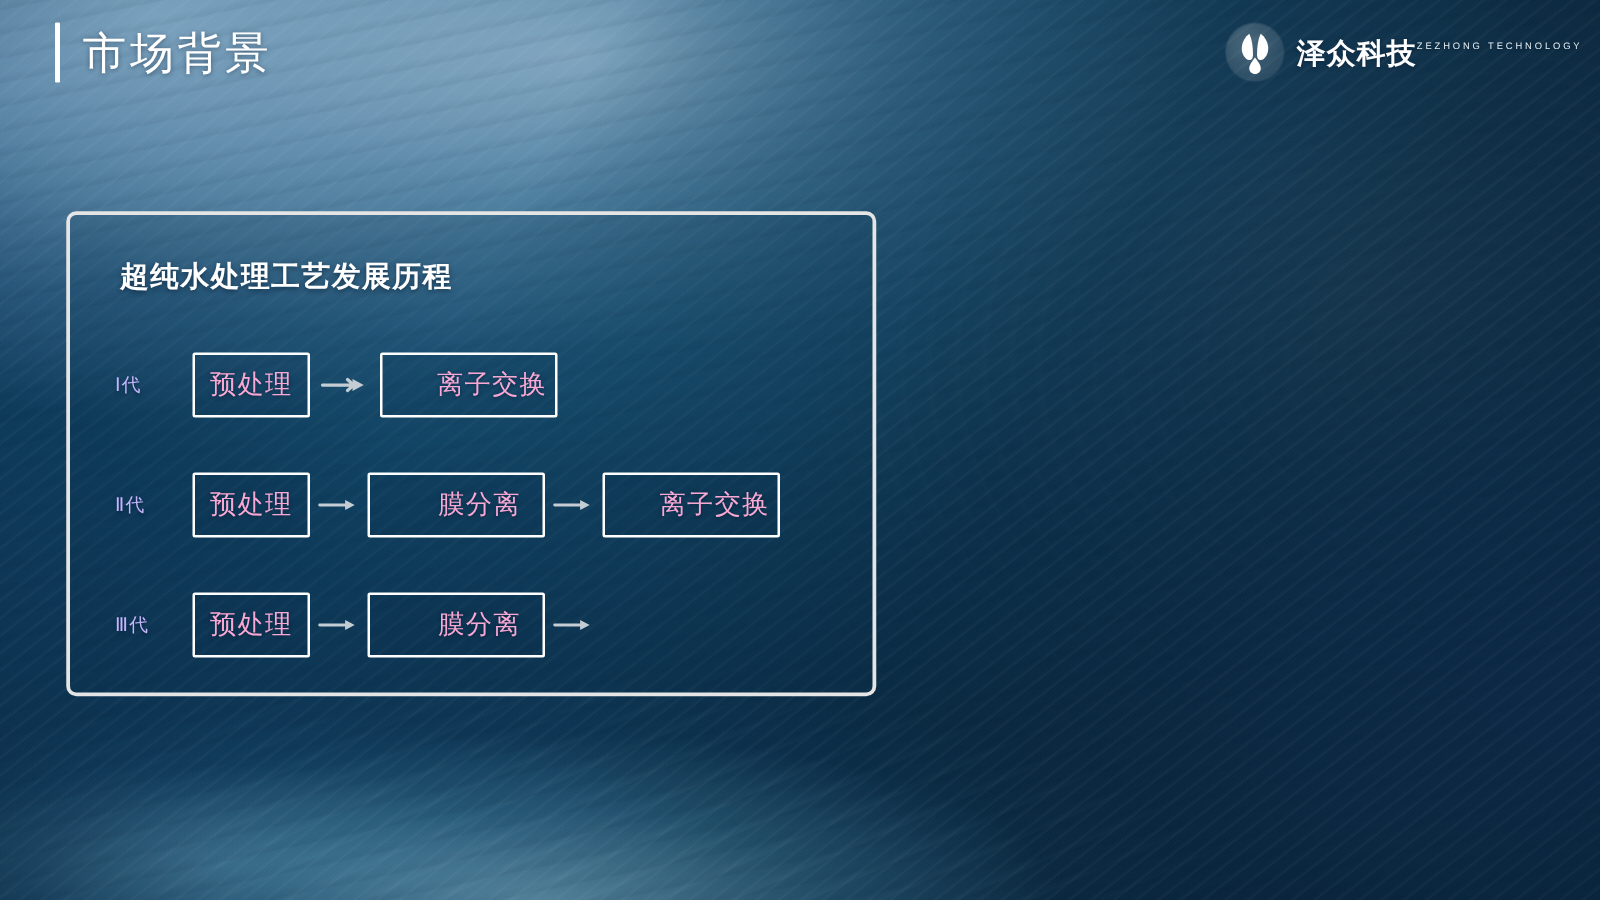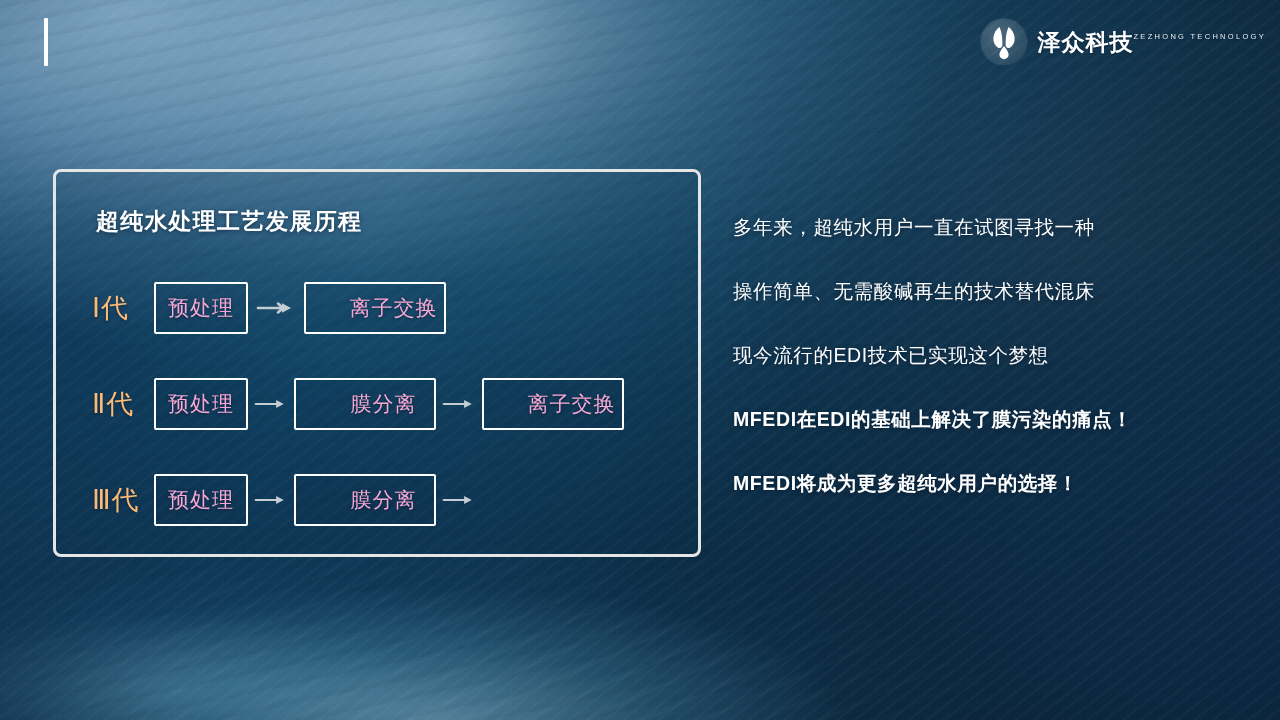--- a/index.html
+++ b/index.html
@@ -133,21 +133,21 @@
     text-shadow:0 1px 4px rgba(0,20,40,0.55);
   }
 
   .flow { position:absolute; left:0; top:98px; width:100%; }
   .flow-row {
     display:flex; align-items:center; height:76px; margin-bottom:20px;
     padding-left:36px;
   }
   .gen-label {
     width:62px; flex:none;
-    font-size:27px; color:#fdba74; letter-spacing:1px;
+    font-size:15px; color:#c4b5fd; letter-spacing:1px;
     text-shadow:0 1px 3px rgba(0,20,40,0.5);
   }
   .node {
     border:2px solid #ffffff; border-radius:2px;
     color:#f9a8d4; font-size:21px; letter-spacing:1px;
     display:flex; align-items:center; justify-content:center;
     text-align:center; line-height:1.18;
     background:rgba(10,44,72,0.10);
     text-shadow:0 1px 3px rgba(0,20,40,0.5);
     flex:none; box-sizing:border-box;
@@ -184,20 +184,21 @@
   <div class="bg-layer bg-curl"></div>
   <div class="bg-layer bg-deep-right"></div>
   <div class="bg-layer bg-foam-bottom"></div>
   <div class="bg-layer bg-foam-streaks"></div>
   <div class="bg-layer bg-ripples"></div>
   <div class="bg-layer bg-noise"></div>
   <div class="bg-layer bg-vignette"></div>
 
   <div class="header">
     <div class="title-bar"></div>
+    <div class="page-title">市场背景</div>
   </div>
 
   <div class="logo">
     <div class="logo-mark">
       <svg width="48" height="48" viewBox="0 0 48 48" aria-hidden="true">
         <circle cx="24" cy="24" r="23" fill="rgba(255,255,255,0.07)"></circle>
         <path d="M19.5 9 C12.5 14, 11.5 24, 16.5 28.5 C20 31.6, 22.4 29.8, 22.4 26 C22.4 19.5, 21.6 13.5, 19.5 9 Z" fill="#ffffff"></path>
         <path d="M28.5 9 C35.5 14, 36.5 24, 31.5 28.5 C28 31.6, 25.6 29.8, 25.6 26 C25.6 19.5, 26.4 13.5, 28.5 9 Z" fill="#ffffff"></path>
         <path d="M24 28 C27.2 32, 28.6 34.6, 28.6 36.6 C28.6 39.4, 26.6 41.2, 24 41.2 C21.4 41.2, 19.4 39.4, 19.4 36.6 C19.4 34.6, 20.8 32, 24 28 Z" fill="#ffffff"></path>
       </svg>
@@ -258,21 +259,14 @@
           <svg width="34" height="14" viewBox="0 0 40 14">
               <path d="M2 7 H27" stroke="#c3cdd3" stroke-width="2.6" fill="none" stroke-linecap="round"></path>
               <path d="M26 2.2 L35 7 L26 11.8 Z" fill="#c3cdd3"></path>
             </svg>
         </div>
       </div>
 
     </div>
   </div>
 
-  <div class="right-text">
-    <div class="rt-line">多年来，超纯水用户一直在试图寻找一种</div>
-    <div class="rt-line">操作简单、无需酸碱再生的技术替代混床</div>
-    <div class="rt-line">现今流行的EDI技术已实现这个梦想</div>
-    <div class="rt-line bold">MFEDI在EDI的基础上解决了膜污染的痛点！</div>
-    <div class="rt-line bold">MFEDI将成为更多超纯水用户的选择！</div>
-  </div>
 
 </div>
 
 </body></html>

